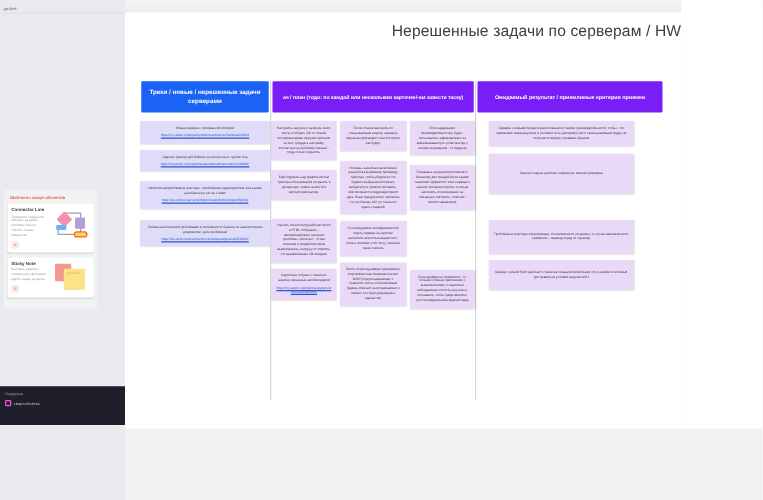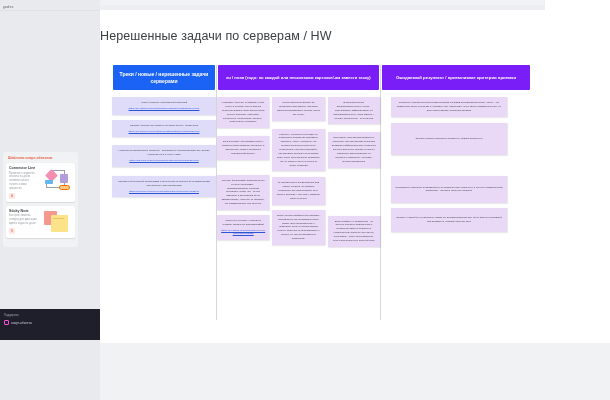--- a/index.html
+++ b/index.html
@@ -107,22 +107,22 @@
   .board-shadow {
     position: absolute; left: 100px; top: 5px; width: 455px; height: 338px;
     background: #eceef1;
   }
   .board {
     position: absolute; left: 100px; top: 10px; width: 445px; height: 333px;
     background: #ffffff;
   }
 
   .board-title {
-    position: absolute; left: 0; top: 19px; width: 445px;
-    text-align: left; font-size: 12.5px; color: #3c4043;
+    position: absolute; left: 0; top: 8px; width: 445px;
+    text-align: right; font-size: 12.5px; color: #3c4043;
     letter-spacing: .1px;
   }
 
   
   .columns {
     position: absolute; left: 12px; top: 55px;
     width: 421px; height: 255px;
     display: flex; gap: 0px;
   }
   .col { position: relative; }

